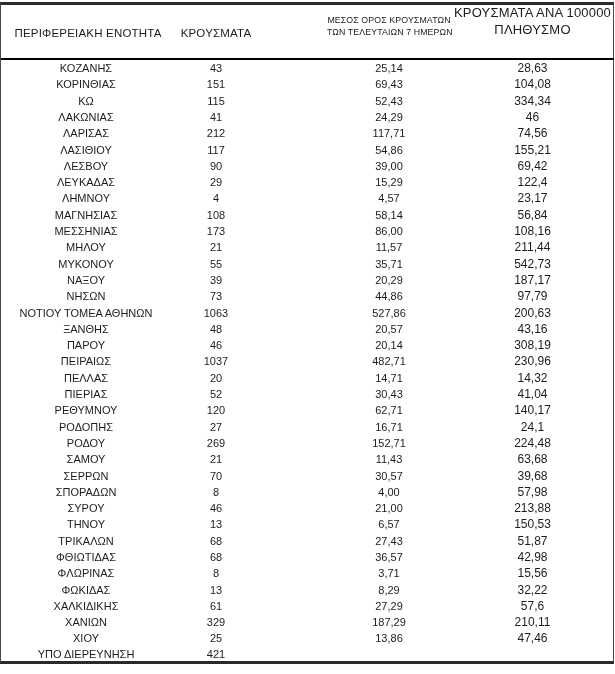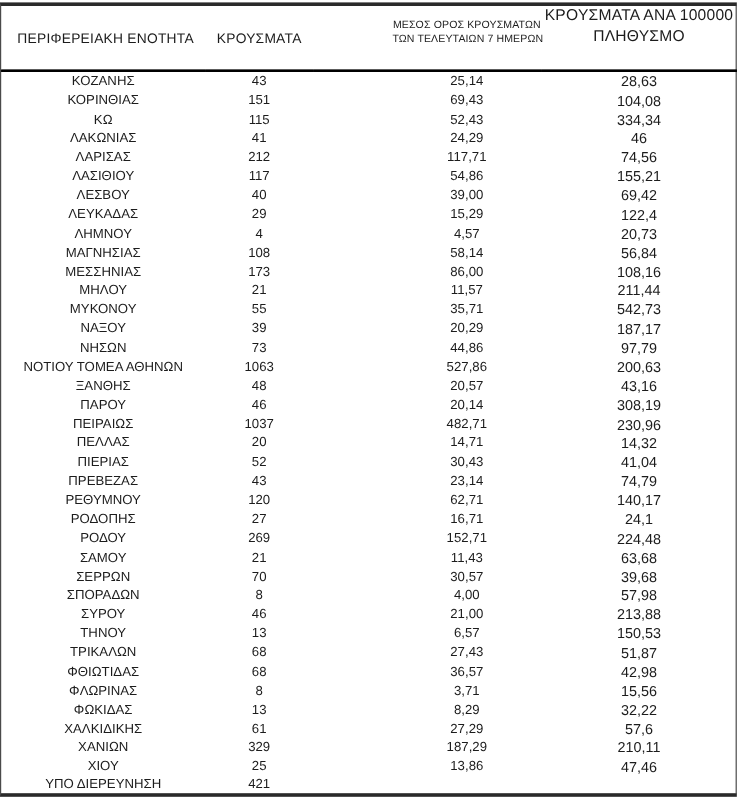--- a/index.html
+++ b/index.html
@@ -137,35 +137,35 @@
           <td class="c-per100k">74,56</td>
         </tr>
           <tr>
           <td class="c-region">ΛΑΣΙΘΙΟΥ</td>
           <td class="c-cases">117</td>
           <td class="c-avg7">54,86</td>
           <td class="c-per100k">155,21</td>
         </tr>
           <tr>
           <td class="c-region">ΛΕΣΒΟΥ</td>
-          <td class="c-cases">40</td>
+          <td class="c-cases">90</td>
           <td class="c-avg7">39,00</td>
           <td class="c-per100k">69,42</td>
         </tr>
           <tr>
           <td class="c-region">ΛΕΥΚΑΔΑΣ</td>
           <td class="c-cases">29</td>
           <td class="c-avg7">15,29</td>
           <td class="c-per100k">122,4</td>
         </tr>
           <tr>
           <td class="c-region">ΛΗΜΝΟΥ</td>
           <td class="c-cases">4</td>
           <td class="c-avg7">4,57</td>
-          <td class="c-per100k">20,73</td>
+          <td class="c-per100k">23,17</td>
         </tr>
           <tr>
           <td class="c-region">ΜΑΓΝΗΣΙΑΣ</td>
           <td class="c-cases">108</td>
           <td class="c-avg7">58,14</td>
           <td class="c-per100k">56,84</td>
         </tr>
           <tr>
           <td class="c-region">ΜΕΣΣΗΝΙΑΣ</td>
           <td class="c-cases">173</td>
@@ -224,26 +224,20 @@
           <td class="c-region">ΠΕΛΛΑΣ</td>
           <td class="c-cases">20</td>
           <td class="c-avg7">14,71</td>
           <td class="c-per100k">14,32</td>
         </tr>
           <tr>
           <td class="c-region">ΠΙΕΡΙΑΣ</td>
           <td class="c-cases">52</td>
           <td class="c-avg7">30,43</td>
           <td class="c-per100k">41,04</td>
-        </tr>
-          <tr>
-          <td class="c-region">ΠΡΕΒΕΖΑΣ</td>
-          <td class="c-cases">43</td>
-          <td class="c-avg7">23,14</td>
-          <td class="c-per100k">74,79</td>
         </tr>
           <tr>
           <td class="c-region">ΡΕΘΥΜΝΟΥ</td>
           <td class="c-cases">120</td>
           <td class="c-avg7">62,71</td>
           <td class="c-per100k">140,17</td>
         </tr>
           <tr>
           <td class="c-region">ΡΟΔΟΠΗΣ</td>
           <td class="c-cases">27</td>

